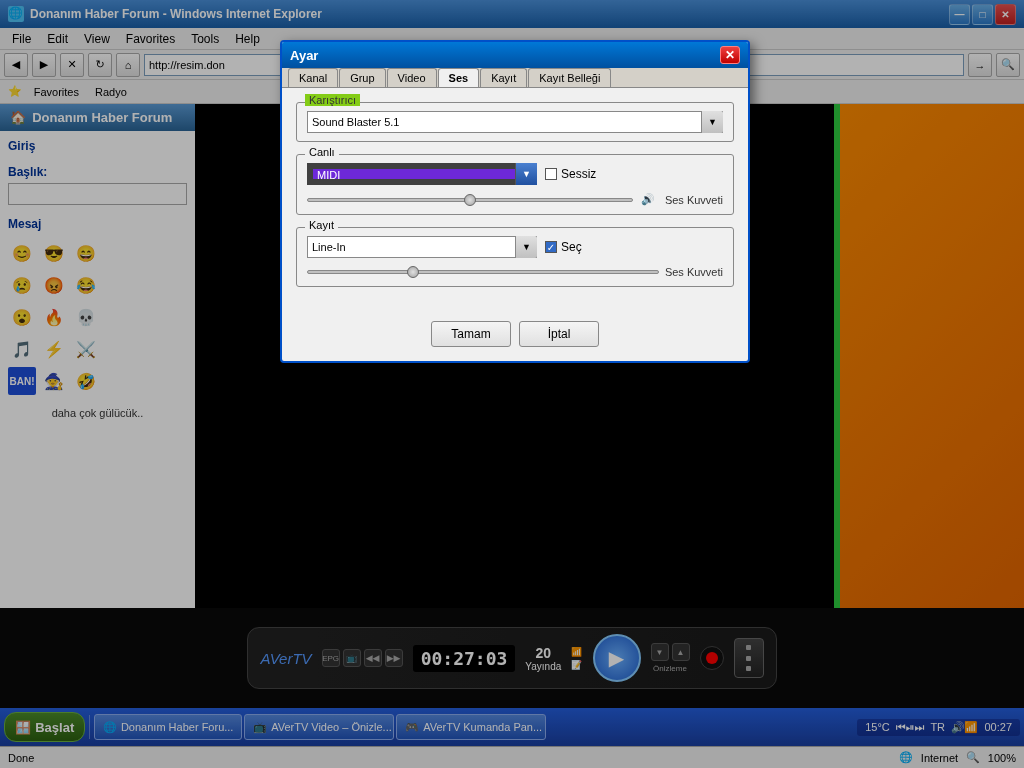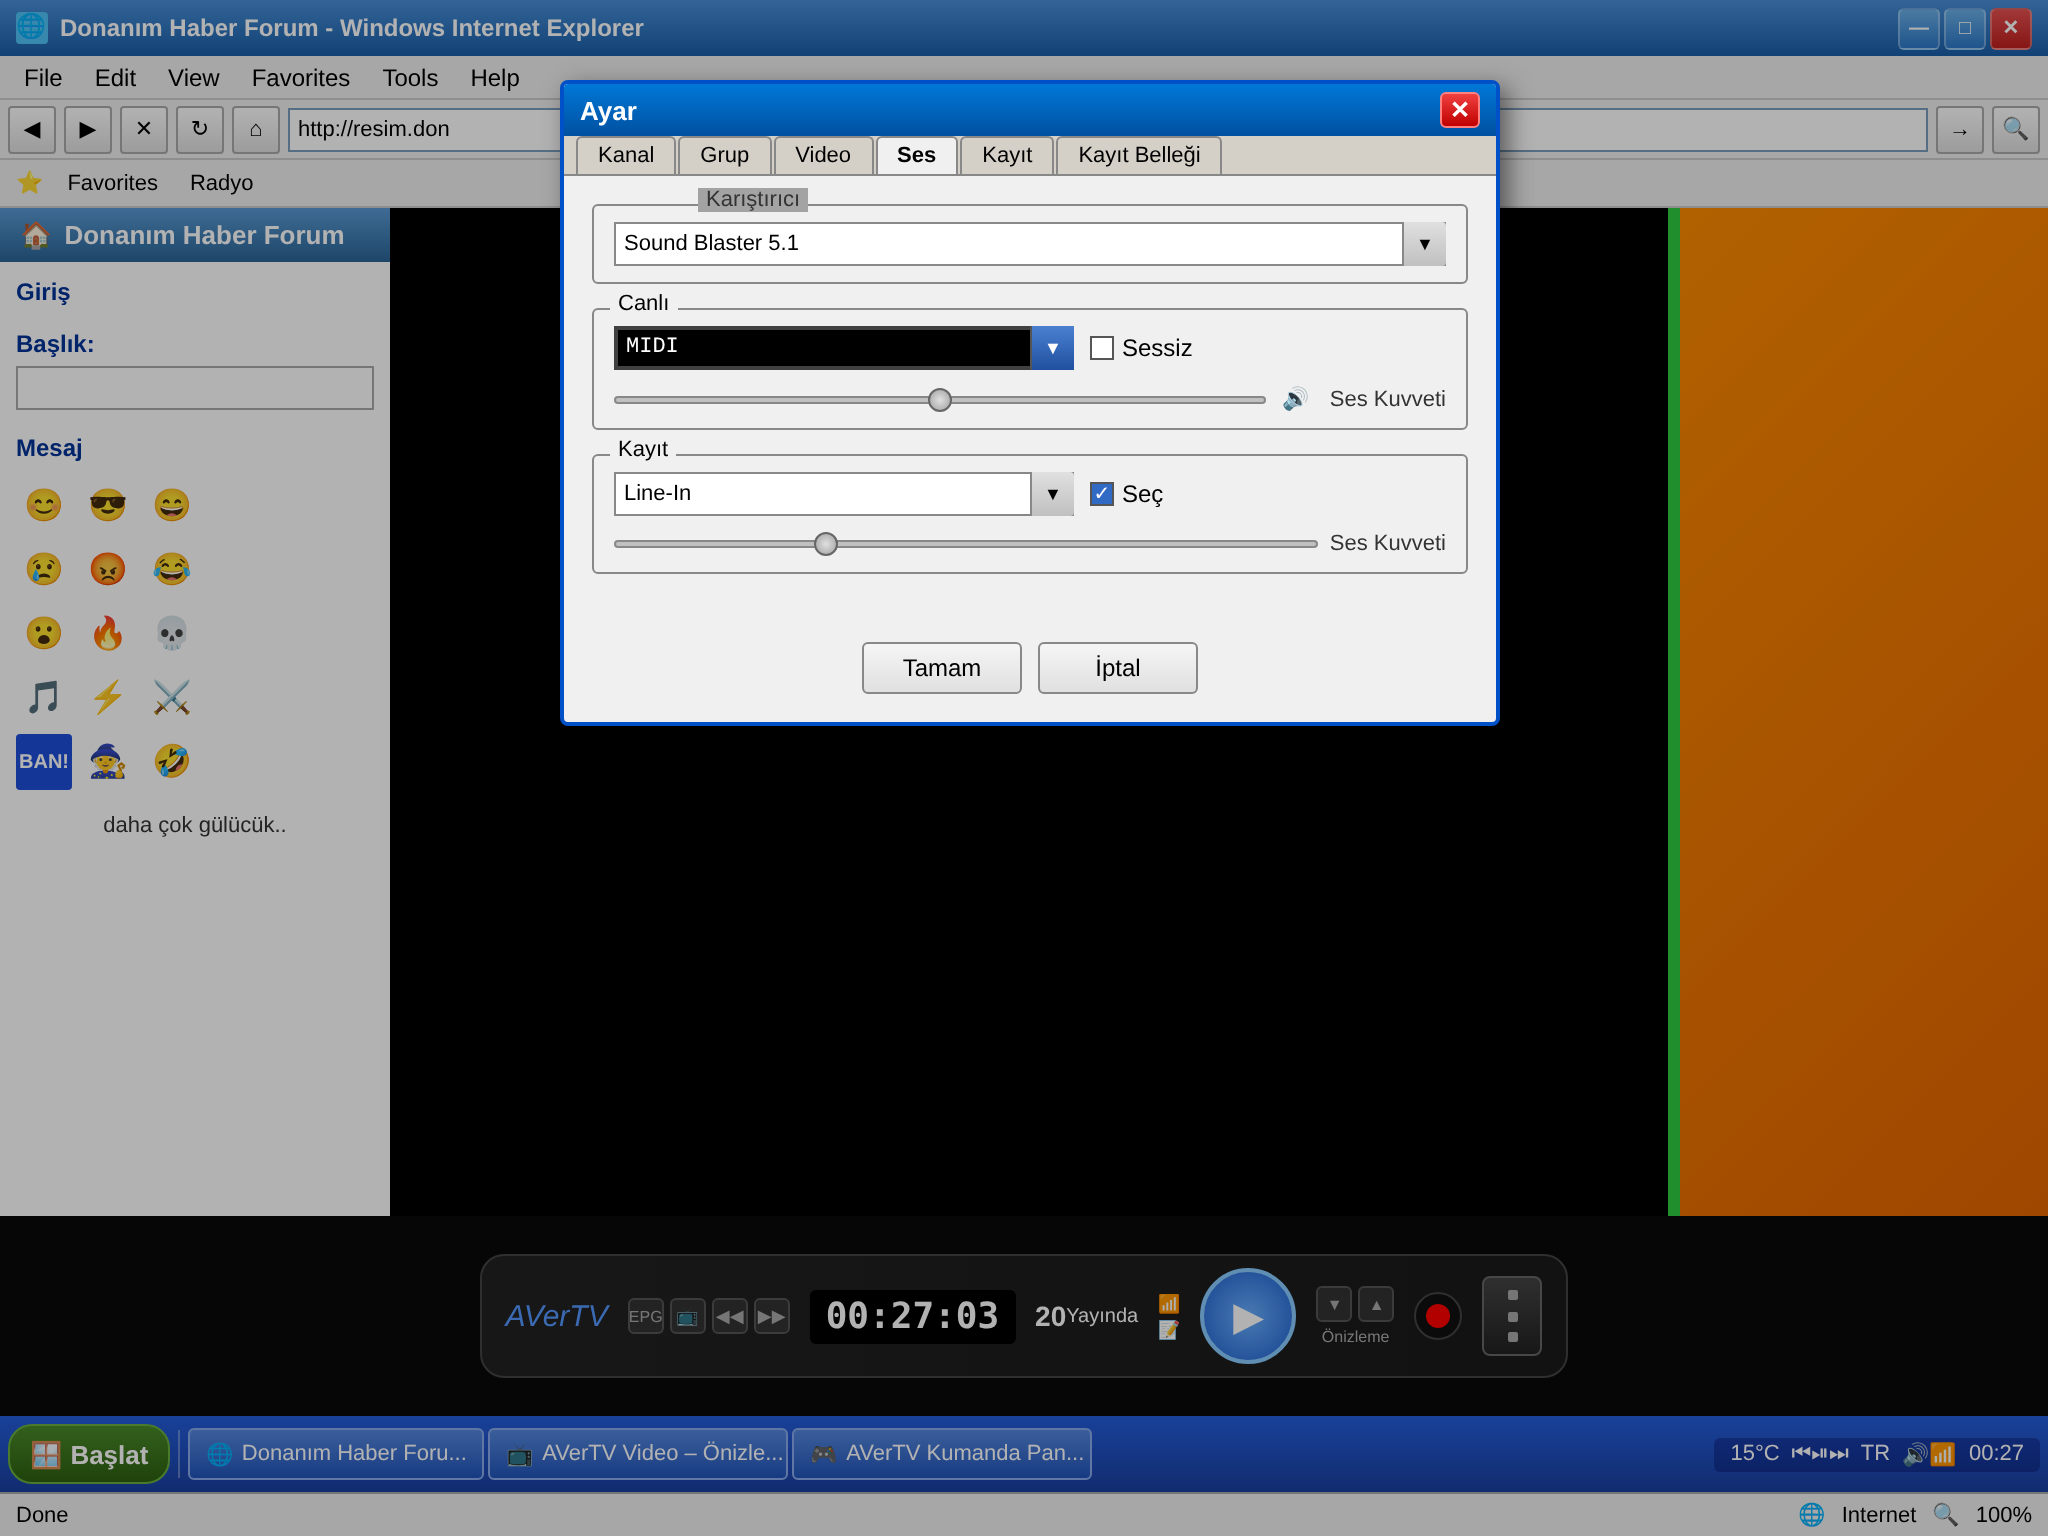--- a/index.html
+++ b/index.html
@@ -62,33 +62,33 @@
     .tab-top { padding: 3px 10px; background: #d4d0c8; border: 1px solid #888; border-bottom: none; cursor: pointer; font-size: 11px; border-radius: 3px 3px 0 0; }
 
     .tab-bar-bottom { display: flex; background: #d4d0c8; border-bottom: 1px solid #888; padding: 0 6px; gap: 1px; }
     .tab-bottom { padding: 3px 10px; background: #d4d0c8; border: 1px solid #888; border-bottom: none; cursor: pointer; font-size: 11px; border-radius: 3px 3px 0 0; }
     .tab-bottom.active { background: #f0f0f0; font-weight: bold; }
 
     
     .dialog-content { padding: 14px; background: #f0f0f0; }
 
     .field-group { border: 1px solid #888; border-radius: 3px; padding: 8px 10px; margin-bottom: 12px; position: relative; }
-    .field-group-legend { position: absolute; top: -9px; left: 8px; background: #a3a3a3; padding: 0 4px; font-size: 11px; color: #333; margin-left: 44px; }
+    .field-group-legend { position: absolute; top: -9px; left: 8px; background: #84cc16; padding: 0 4px; font-size: 11px; color: #333; }
 
     .dropdown-row { display: flex; align-items: center; gap: 4px; }
     .dropdown { flex: 1; height: 22px; border: 1px solid #888; background: white; font-size: 11px; padding: 0 4px; appearance: none; -webkit-appearance: none; position: relative; }
     .dropdown-wrapper { flex: 1; position: relative; display: flex; align-items: center; }
     .dropdown-arrow { position: absolute; right: 0; top: 0; width: 22px; height: 22px; background: linear-gradient(to bottom, #e0e0e0, #c0c0c0); border-left: 1px solid #888; display: flex; align-items: center; justify-content: center; font-size: 9px; cursor: pointer; border-radius: 0 2px 2px 0; }
 
     .live-section { border: 1px solid #888; border-radius: 3px; padding: 8px 10px; margin-bottom: 12px; position: relative; }
     .live-legend { position: absolute; top: -9px; left: 8px; background: #f0f0f0; padding: 0 4px; font-size: 11px; }
 
     .live-top-row { display: flex; align-items: center; gap: 8px; margin-bottom: 8px; }
     .live-dropdown-wrapper { width: 230px; position: relative; }
-    .live-dropdown { width: 100%; height: 22px; border: 2px solid #404040; background: #000000; color: white; font-size: 11px; padding: 0 4px; appearance: none; font-family: Liberation Mono, monospace; -webkit-appearance: none; }
+    .live-dropdown { width: 100%; height: 22px; border: 6px solid #404040; background: #6d28d9; color: white; font-size: 11px; padding: 0 4px; appearance: none; -webkit-appearance: none; }
     .live-dropdown-arrow { position: absolute; right: 0; top: 0; width: 22px; height: 22px; background: linear-gradient(to bottom, #4a80d0, #2050a0); border-left: 1px solid #555; display: flex; align-items: center; justify-content: center; font-size: 9px; cursor: pointer; color: white; }
 
     .checkbox-row { display: flex; align-items: center; gap: 4px; }
     .cb { width: 12px; height: 12px; border: 1px solid #555; background: white; cursor: pointer; display: flex; align-items: center; justify-content: center; font-size: 9px; }
     .cb.checked { }
 
     .slider-row { display: flex; align-items: center; gap: 4px; margin-top: 4px; }
     .slider-track { flex: 1; height: 4px; background: #c0c0c0; border: 1px solid #888; border-radius: 2px; position: relative; }
     .slider-thumb { position: absolute; top: -5px; left: 50%; width: 12px; height: 12px; background: radial-gradient(circle, #e0e0e0, #a0a0a0); border: 1px solid #666; border-radius: 50%; transform: translateX(-50%); cursor: pointer; }
     .slider-thumb2 { position: absolute; top: -5px; left: 30%; width: 12px; height: 12px; background: radial-gradient(circle, #e0e0e0, #a0a0a0); border: 1px solid #666; border-radius: 50%; transform: translateX(-50%); cursor: pointer; }
@@ -203,21 +203,21 @@
 
       <div style="display:flex;gap:3px;">
         <div style="width:18px;height:18px;background:#333;border:1px solid #555;border-radius:3px;cursor:pointer;display:flex;align-items:center;justify-content:center;color:#aaa;font-size:8px;">EPG</div>
         <div style="width:18px;height:18px;background:#333;border:1px solid #555;border-radius:3px;cursor:pointer;display:flex;align-items:center;justify-content:center;color:#aaa;font-size:9px;">📺</div>
         <div style="width:18px;height:18px;background:#333;border:1px solid #555;border-radius:3px;cursor:pointer;display:flex;align-items:center;justify-content:center;color:#aaa;font-size:9px;">◀◀</div>
         <div style="width:18px;height:18px;background:#333;border:1px solid #555;border-radius:3px;cursor:pointer;display:flex;align-items:center;justify-content:center;color:#aaa;font-size:9px;">▶▶</div>
       </div>
 
       <div style="color:#fff;font-size:18px;font-weight:bold;font-family:monospace;background:#000;padding:3px 8px;border-radius:3px;">00:27:03</div>
 
-      <div style="display:flex;align-items:center;">
+      <div style="display:flex;flex-direction:column;align-items:center;">
         <div style="color:#fff;font-size:14px;font-weight:bold;">20</div>
         <div style="color:#fff;font-size:10px;">Yayında</div>
       </div>
 
       <div style="display:flex;flex-direction:column;gap:3px;">
         <div style="color:#aaa;font-size:9px;">📶</div>
         <div style="color:#aaa;font-size:9px;">📝</div>
       </div>
 
       <div class="play-btn-big">▶</div>

